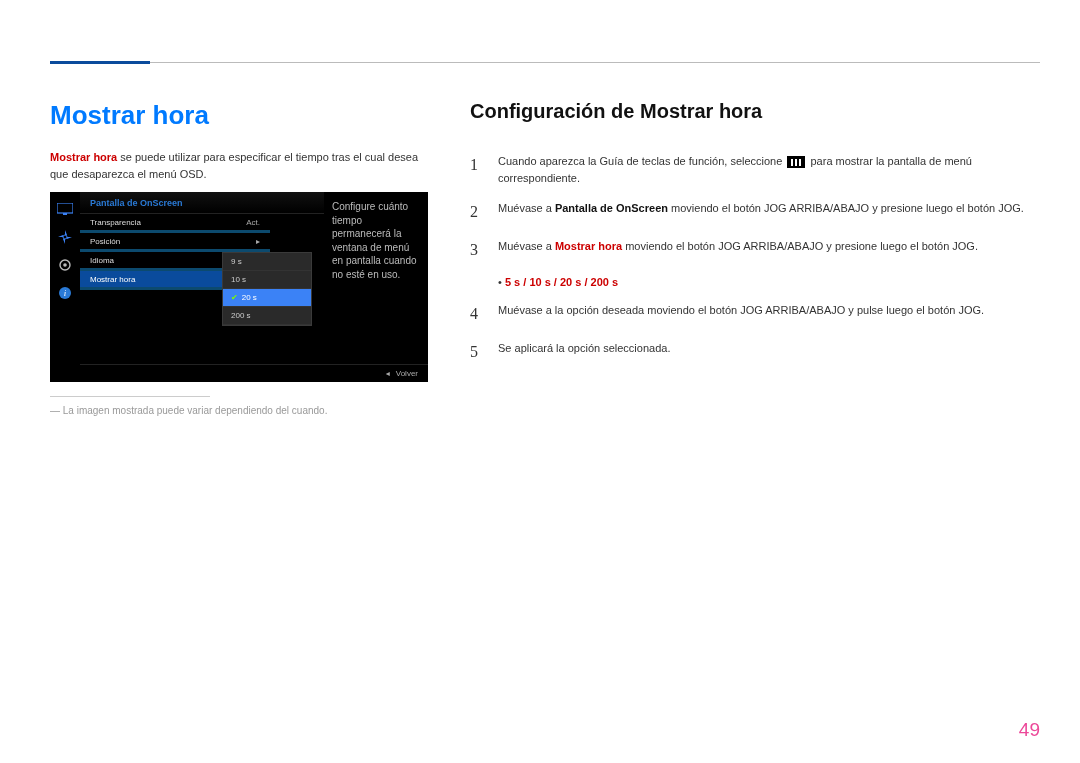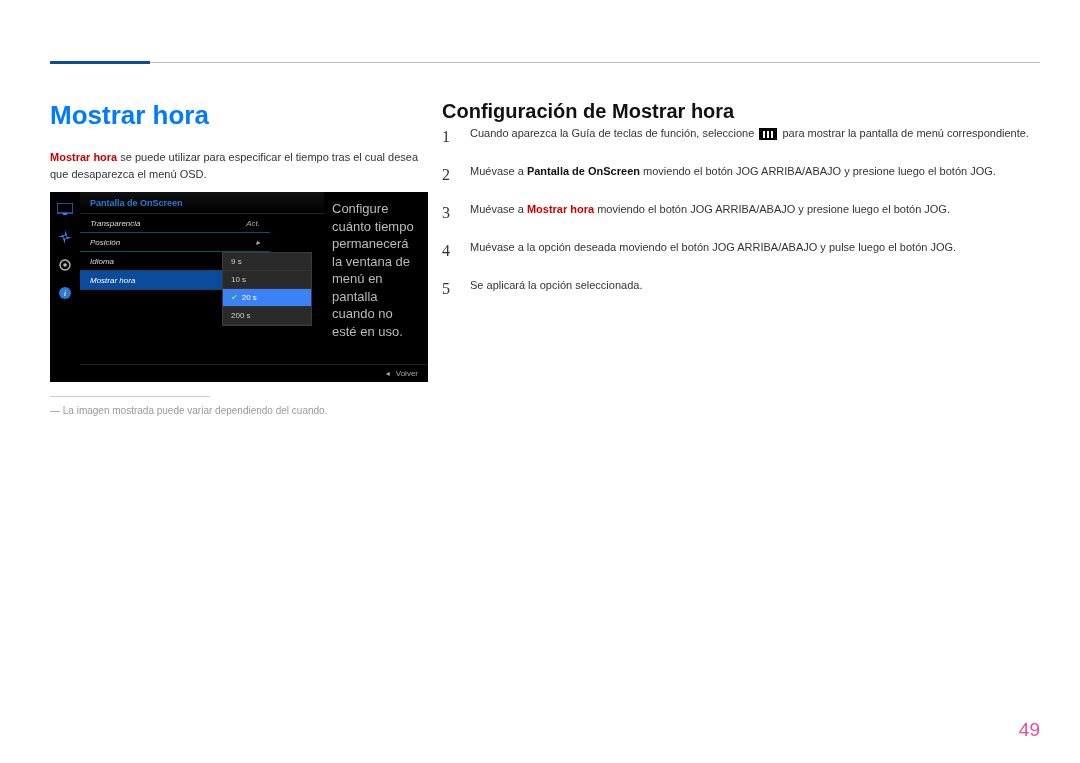--- a/index.html
+++ b/index.html
@@ -26,35 +26,35 @@
     width: 100px;
     height: 3px;
     background: #0a4b9c;
   }
   .page {
     position: absolute;
     top: 100px;
     left: 50px;
     right: 40px;
     display: flex;
-    gap: 12px;
+    gap: 40px;
   }
   .col-left { width: 380px; }
   .col-right { flex: 1; }
   h1.blue {
     color: #007aff;
     font-weight: 600;
     font-size: 26px;
     margin-bottom: 18px;
   }
   h2.section {
     color: #111;
     font-weight: 600;
     font-size: 20px;
-    margin-bottom: 2px;
+    margin-bottom: 30px;
   }
   p.small {
     font-size: 11px;
     line-height: 1.5;
     color: #333;
     margin-bottom: 10px;
   }
   .highlight-bold { color: #c00; font-weight: 600; }
   .caption {
     font-size: 10px;
@@ -110,24 +110,23 @@
   }
   .osd-list {
     position: absolute;
     left: 30px; top: 22px;
     width: 190px;
   }
   .osd-row {
     height: 19px;
     display: flex; align-items: center; justify-content: space-between;
     padding: 0 10px;
-    border-bottom: 1px solid #0c4a6e;
+    border-bottom: 3px solid #0c4a6e;
     font-size: 8px;
     color: #ddd;
-    font-style: italic;
   }
   .osd-row.selected {
     background: #0a4b9c;
     color: #fff;
   }
   .osd-row .arrow { color: #aaa; font-size: 8px; }
   .osd-sub {
     position: absolute;
     left: 172px; top: 60px;
     width: 90px;
@@ -153,21 +152,21 @@
     margin-right: 4px;
     font-size: 8px;
   }
   .osd-desc {
     position: absolute;
     right: 0; top: 0;
     width: 104px;
     height: 100%;
     background: #000;
     padding: 8px;
-    font-size: 13px;
+    font-size: 10px;
     line-height: 1.35;
     color: #bbb;
   }
   .osd-footer {
     position: absolute;
     left: 30px; right: 0; bottom: 0;
     height: 18px;
     display: flex; align-items: center; justify-content: flex-end;
     padding: 0 10px;
     background: #000;
@@ -329,20 +328,23 @@
           <span>Muévase a </span><span class="bold-black">Pantalla de OnScreen</span><span> moviendo el botón JOG ARRIBA/ABAJO y presione luego el botón JOG.</span>
         </span>
       </li>
       <li>
         <span class="num">3</span>
         <span>
           <span>Muévase a </span><span class="highlight-bold">Mostrar hora</span><span> moviendo el botón JOG ARRIBA/ABAJO y presione luego el botón JOG.</span>
         </span>
       </li>
     </ol>
+    <div class="bullet-row">
+      <span>• </span><span class="options-red">5 s / 10 s / 20 s / 200 s</span>
+    </div>
     <ol class="steps">
       <li>
         <span class="num">4</span>
         <span>Muévase a la opción deseada moviendo el botón JOG ARRIBA/ABAJO y pulse luego el botón JOG.</span>
       </li>
       <li>
         <span class="num">5</span>
         <span>Se aplicará la opción seleccionada.</span>
       </li>
     </ol>

